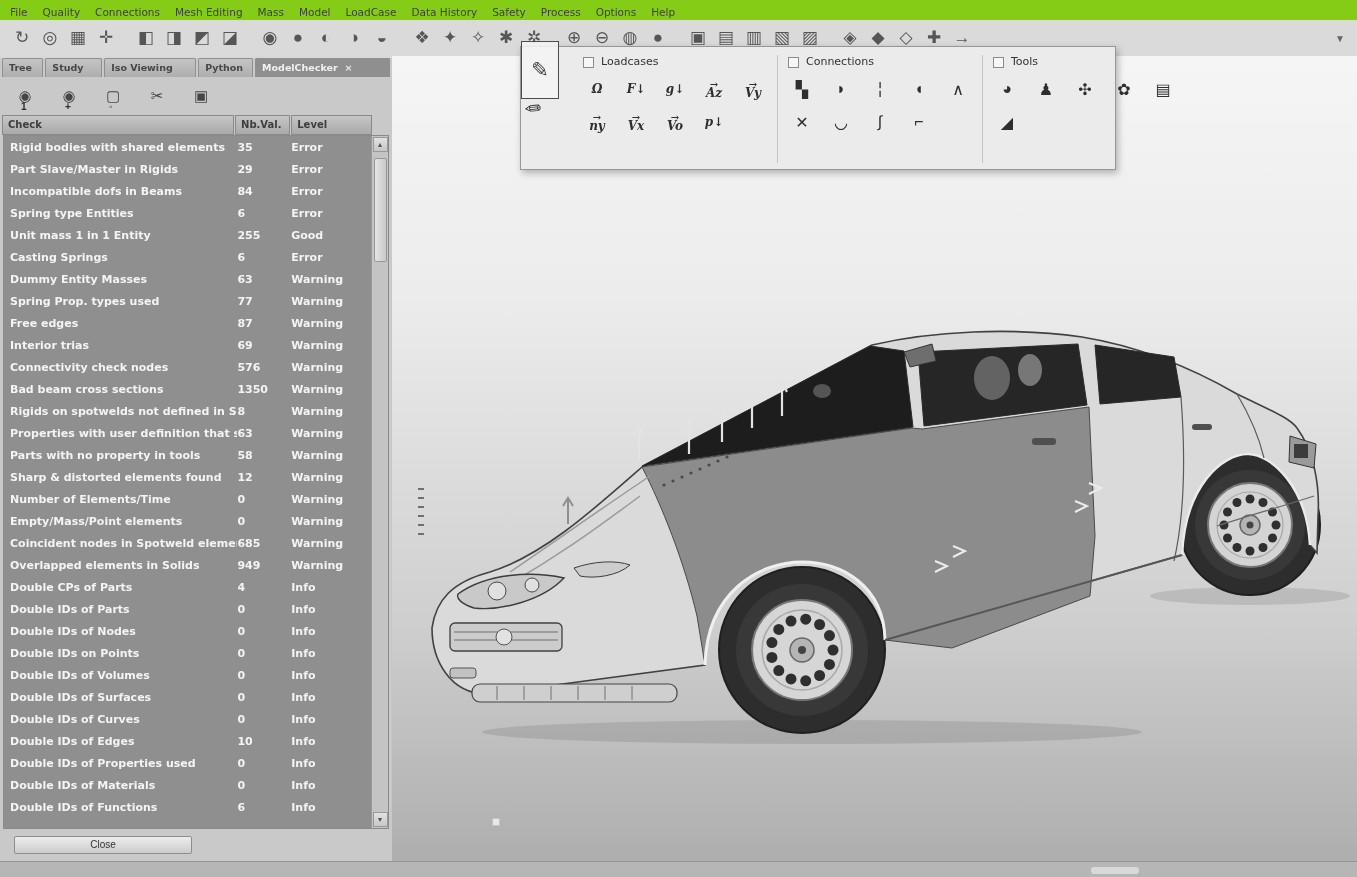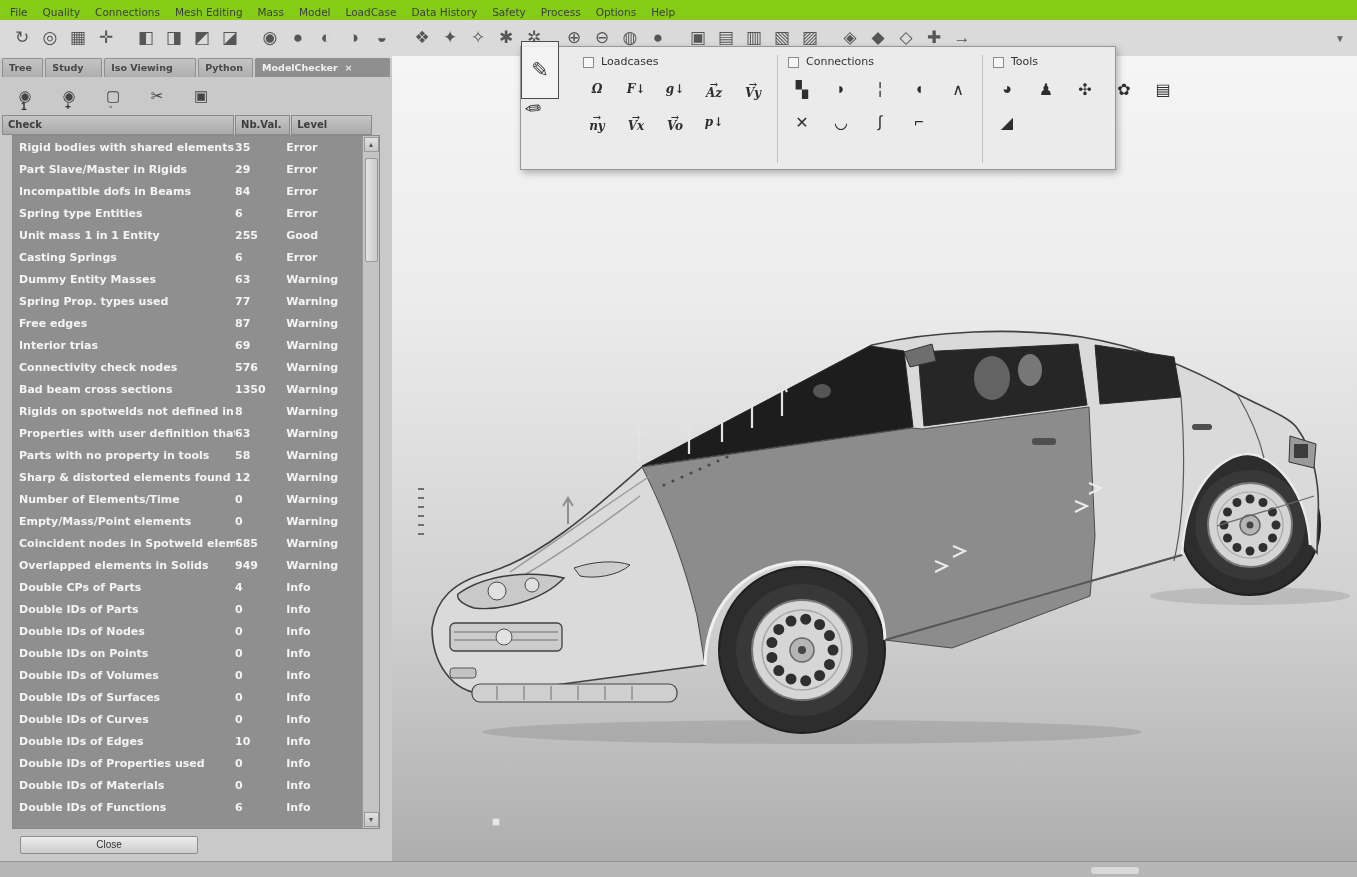--- a/index.html
+++ b/index.html
@@ -33,37 +33,37 @@
   .panel-tools { height:38px; display:flex; gap:18px; padding:6px 12px;
     align-items:center; }
   .pt-btn { width:26px; height:26px; background:transparent; border:none;
     color:#454545; font-size:15px; position:relative; padding:0; }
   .pt-badge { position:absolute; bottom:-3px; left:9px; font-size:10px;
     font-weight:bold; color:#2e2e2e; }
   .grid-header { display:flex; height:20px; padding:0 19px 0 2px; }
   .gh-cell { background:linear-gradient(#c6c6c6,#a9a9a9); border:1px solid #8a8a8a;
     font-size:10px; font-weight:bold; color:#3d3d3d; padding:3px 5px;
     margin-right:1px; white-space:nowrap; overflow:hidden; }
-  .list-wrap { flex:1; display:flex; margin:0 12px; border:1px solid #8a8a8a;
+  .list-wrap { flex:1; display:flex; margin:0 3px; border:1px solid #8a8a8a;
     overflow:hidden; }
   .list { flex:1; background:#8f8f8f; overflow:hidden; }
   .row { display:flex; height:22px; align-items:center; color:#f4f4f4;
     font-size:11px; font-weight:bold; }
   .cell-check { width:234px; padding-left:6px; white-space:nowrap; overflow:hidden; }
   .cell-val   { width:54px; }
   .cell-level { width:80px; }
   .vscroll { width:17px; background:#c4c4c4; border-left:1px solid #9a9a9a;
     display:flex; flex-direction:column; align-items:center; }
   .vs-btn { width:15px; height:15px; font-size:7px; color:#555;
     background:linear-gradient(#e2e2e2,#c7c7c7); border:1px solid #999;
     padding:0; margin:1px 0; }
   .vs-thumb { width:13px; height:104px; background:linear-gradient(90deg,#e4e4e4,#c9c9c9);
     border:1px solid #979797; border-radius:2px; margin-top:5px; }
   .vs-spacer { flex:1; }
-  .close-row { height:32px; padding:4px 20px; }
+  .close-row { height:32px; padding:4px 14px; }
   .close-btn { width:178px; height:18px; background:linear-gradient(#ececec,#cdcdcd);
     border:1px solid #8d8d8d; border-radius:2px; font-size:10px; color:#333; }
   
   .viewport { position:absolute; left:392px; top:56px; width:965px; height:805px;
     background:linear-gradient(180deg,#f5f5f5 0%, #ececec 30%, #cfcfcf 70%, #aeaeae 100%); }
   .viewport svg { position:absolute; left:0; top:0; }
   .vp-ruler { position:absolute; left:26px; top:432px; display:flex;
     flex-direction:column; gap:7px; }
   .vp-ruler i { display:block; width:6px; height:2px; background:#6f6f6f; }
   .vp-marker { position:absolute; left:100px; top:762px; width:8px; height:8px;

